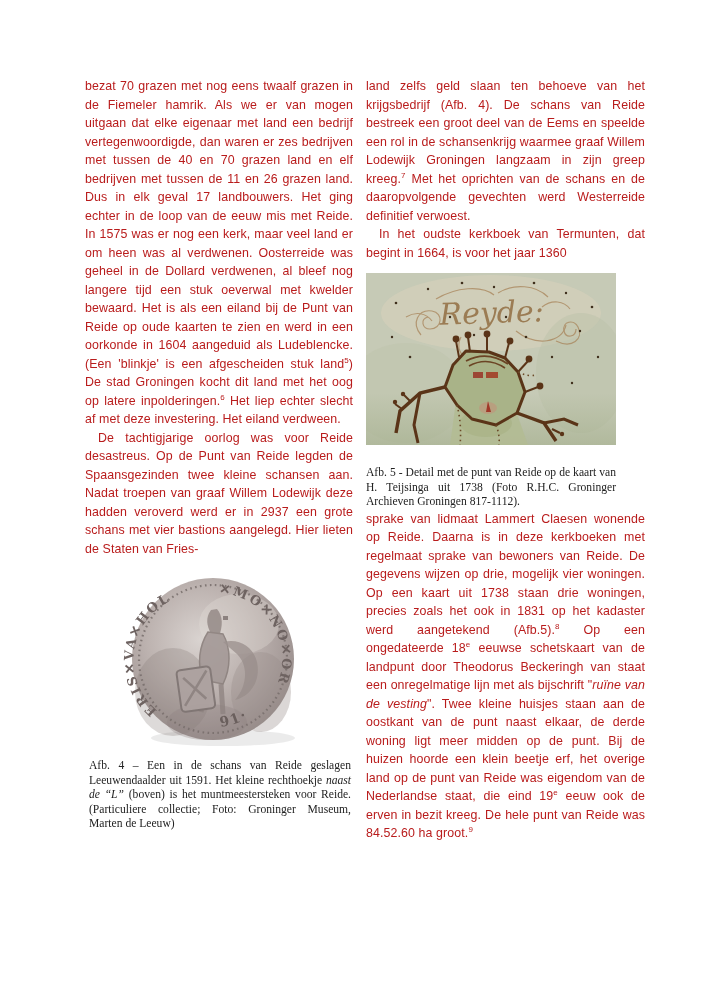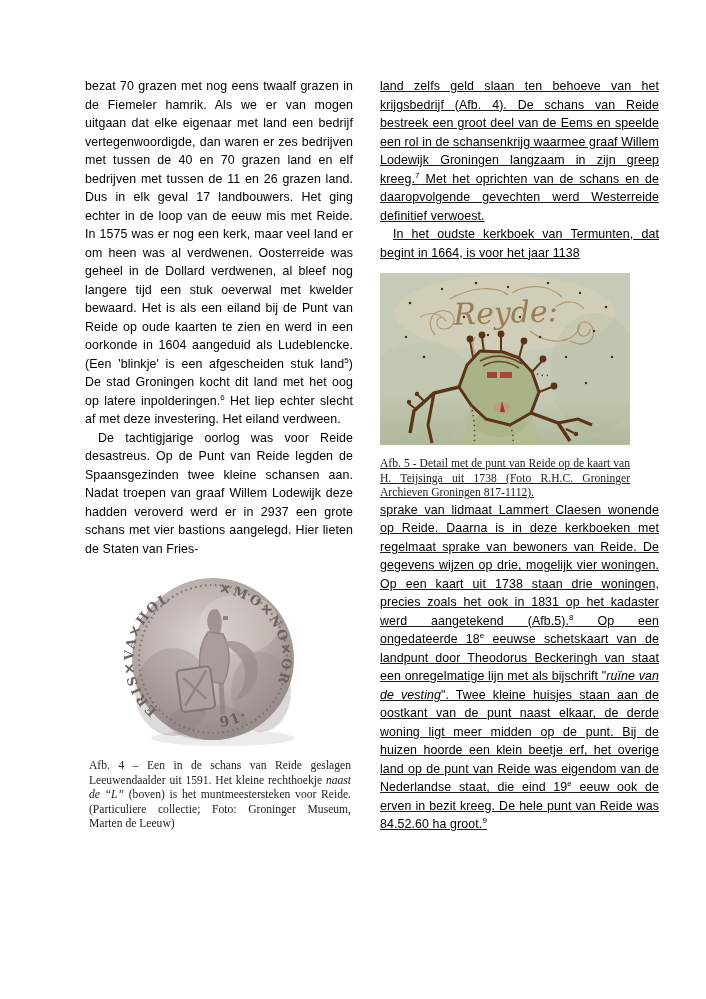--- a/index.html
+++ b/index.html
@@ -7,48 +7,48 @@
     width:706px;height:999px;
     background:#ffffff;
     font-family:"Liberation Sans", sans-serif;
     color:#1c1c1c;
     position:relative;
     overflow:hidden;
   }
   .page{position:absolute;inset:0;}
   .col{position:absolute;top:77px;}
   .col-left{left:85px;width:268px;}
-  .col-right{left:380px;width:279px;text-decoration:underline;}
+  .col-right{left:366px;width:279px;}
   p.body-p{
     margin:0;
     font-size:12.4px;
     line-height:18.5px;
     text-align:justify;
     letter-spacing:0.1px;
-    color:#000000;
+    color:#b91c1c;
   }
   p.body-p.indent{text-indent:13px;}
   p.body-p .sup, .caption .sup{
     font-size:8px;
     vertical-align:super;
     line-height:0;
   }
   p.body-p .it, .caption .it{font-style:italic;}
   figure{margin:0;padding:0;}
   .coin-fig svg{display:block;margin:14px 0 0 26px;}
   .map-fig svg{display:block;margin-top:11px;}
   .caption{
     font-family:"Liberation Serif", serif;
     font-size:11.6px;
     line-height:14.6px;
     text-align:justify;
     margin-top:8px;
     color:#222;
   }
-  .map-fig .caption{margin-top:12px;width:250px;}
+  .map-fig .caption{margin-top:21px;width:250px;}
   .coin-fig .caption{margin-top:9px;width:262px;margin-left:4px;}
   .after-fig{margin-top:10px;}
 </style>
 </head>
 <body>
 
 <div class="page">
 
   <div class="col col-left">
     <p class="body-p"><span>bezat 70 grazen met nog eens twaalf grazen in de Fiemeler hamrik. Als we er van mogen uitgaan dat elke eigenaar met land een bedrijf vertegenwoordigde, dan waren er zes bedrijven met tussen de 40 en 70 grazen land en elf bedrijven met tussen de 11 en 26 grazen land. Dus in elk geval 17 landbouwers. Het ging echter in de loop van de eeuw mis met Reide. In 1575 was er nog een kerk, maar veel land er om heen was al verdwenen. Oosterreide was geheel in de Dollard verdwenen, al bleef nog langere tijd een stuk oeverwal met kwelder bewaard. Het is als een eiland bij de Punt van Reide op oude kaarten te zien en werd in een oorkonde in 1604 aangeduid als Ludeblencke. (Een 'blinkje' is een afgescheiden stuk land</span><sup class="sup">5</sup><span>) De stad Groningen kocht dit land met het oog op latere inpolderingen.</span><sup class="sup">6</sup><span> Het liep echter slecht af met deze investering. Het eiland verdween.</span></p>
@@ -104,21 +104,21 @@
         <text font-family="'DejaVu Serif', serif" font-size="14" font-weight="bold" fill="#6a5f5d" letter-spacing="2">
           <textPath href="#legB" startOffset="32">91·</textPath>
         </text>
       </svg>
       <figcaption class="caption"><span>Afb. 4 – Een in de schans van Reide geslagen Leeuwendaalder uit 1591. Het kleine rechthoekje </span><span class="it">naast de “L”</span><span> (boven) is het muntmeestersteken voor Reide. (Particuliere collectie; Foto: Groninger Museum, Marten de Leeuw)</span></figcaption>
     </figure>
   </div>
 
   <div class="col col-right">
     <p class="body-p"><span>land zelfs geld slaan ten behoeve van het krijgsbedrijf (Afb. 4). De schans van Reide bestreek een groot deel van de Eems en speelde een rol in de schansenkrijg waarmee graaf Willem Lodewijk Groningen langzaam in zijn greep kreeg.</span><sup class="sup">7</sup><span> Met het oprichten van de schans en de daaropvolgende gevechten werd Westerreide definitief verwoest.</span></p>
-    <p class="body-p indent"><span>In het oudste kerkboek van Termunten, dat begint in 1664, is voor het jaar 1138</span></p>
+    <p class="body-p indent"><span>In het oudste kerkboek van Termunten, dat begint in 1664, is voor het jaar 1360</span></p>
 
     <figure class="map-fig">
       <svg width="250" height="172" viewBox="0 0 250 172" aria-label="Old map detail of the Punt van Reide">
         <defs>
           <linearGradient id="mapBot" x1="0" y1="0" x2="0" y2="1">
             <stop offset="0%" stop-color="#9fab87" stop-opacity="0"></stop>
             <stop offset="100%" stop-color="#9fab87" stop-opacity="0.55"></stop>
           </linearGradient>
         </defs>
 

